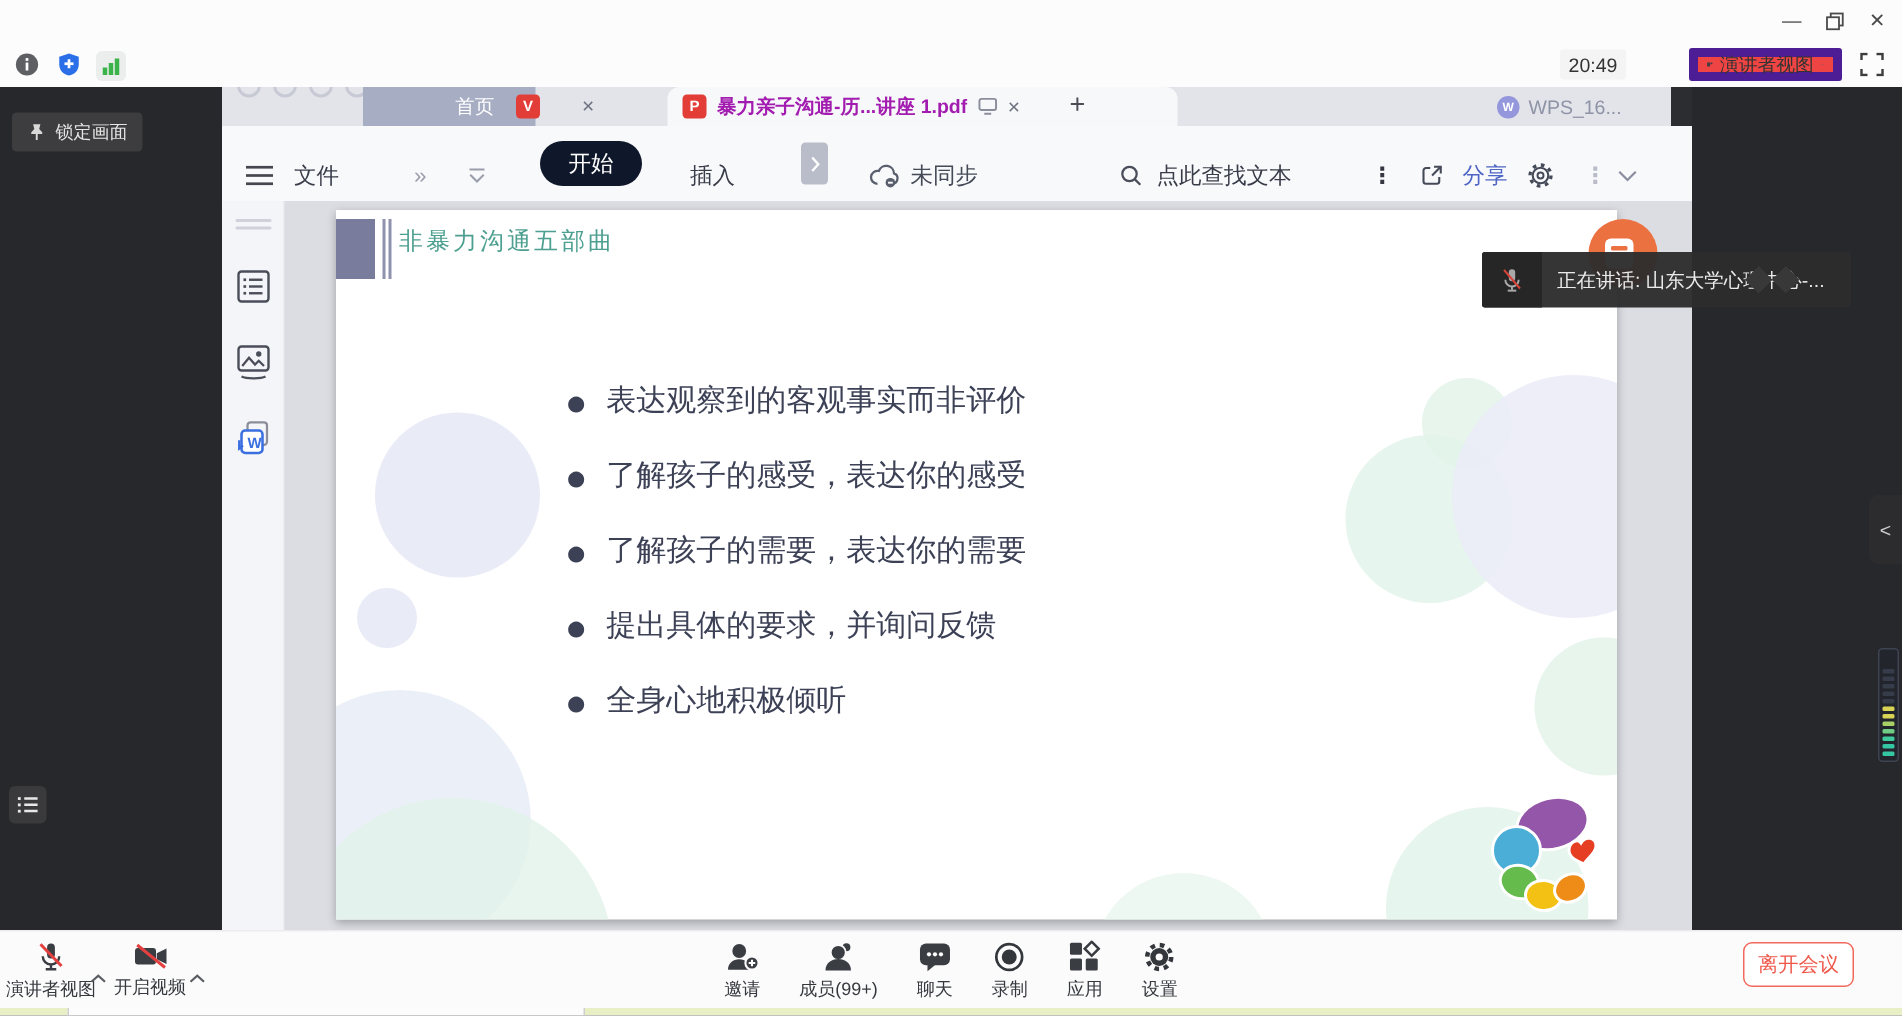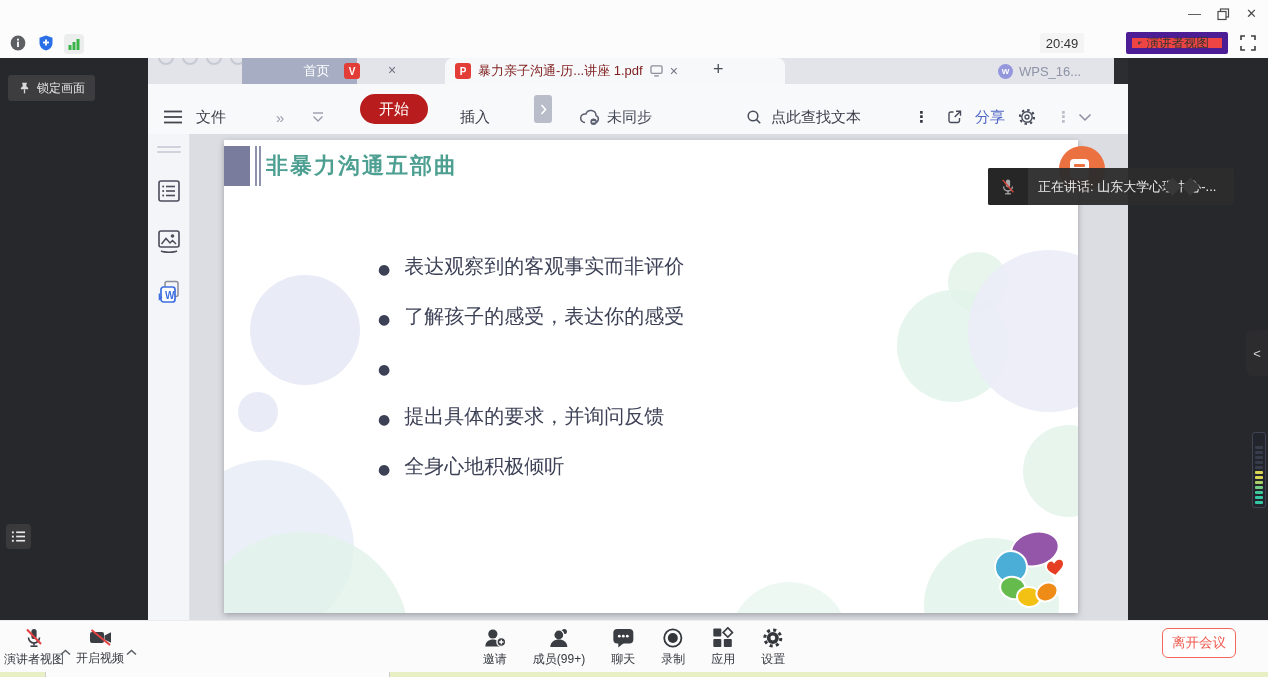--- a/index.html
+++ b/index.html
@@ -37,44 +37,44 @@
   .diamond { position:absolute; width:13px; height:13px; background:#383839; transform:rotate(45deg); }
 
   
   .wps { left:148px; top:0px; width:980px; height:562px; background:#dcdde3; overflow:hidden; }
   .tabbar { left:0; top:0; width:980px; height:26px; background:#e2e4ea; overflow:hidden; }
   .tab-circle { position:absolute; top:-9px; width:16px; height:16px; border:2px solid #c7cad4; border-radius:50%; }
   .home-tab { position:absolute; left:94px; top:0; width:115px; height:26px; background:#a7aec4; color:#fff; font-size:13px; display:flex; align-items:center; justify-content:center;padding-left:34px; }
   .sq-icon { width:16px; height:16px; border-radius:3px; background:#e23d36; color:#fff; font-weight:bold; font-size:10px; display:flex; align-items:center; justify-content:center; }
   .tab-x { color:#6f7380; font-size:14px; }
   .pdf-tab { position:absolute; left:297px; top:0; width:340px; height:26px; background:#f7f8fa; border-radius:8px 8px 0 0; display:flex; align-items:center; gap:7px; padding:0 10px; }
-  .pdf-title { font-size:13px; color:#7f1d1d; white-space:nowrap; overflow:hidden; }
+  .pdf-title { font-size:13px; color:#a21caf; white-space:nowrap; overflow:hidden;font-weight:bold; }
   .newtab { position:absolute; left:565px; top:1px; color:#494d58; font-size:18px; }
   .session { position:absolute; left:850px; top:0; height:26px; display:flex; align-items:center; gap:6px; }
   .wps-logo { width:15px; height:15px; border-radius:50%; background:#9597dd; color:#fff; font-size:8px; font-weight:bold; display:flex; align-items:center; justify-content:center; }
   .session .st { font-size:13px; color:#8e93a6; white-space:nowrap; }
   .tab-darkblock { position:absolute; left:966px; top:0; width:14px; height:26px; background:#2c2d31; }
 
   .toolbar { left:0; top:26px; width:980px; height:50px; background:#f8f9fb; }
   .tb { position:absolute; top:0; height:66px; display:flex; align-items:center; }
   .menu-label { font-size:15px; color:#393d49; white-space:nowrap; }
   .gray-glyph { color:#9a9dab; font-size:15px; }
-  .start-pill { left:212px; top:10px; width:68px; height:30px; background:#b91c1c; border-radius:15px; color:#fff; font-size:15px; display:flex; align-items:center; justify-content:center; }
+  .start-pill { left:212px; top:10px; width:68px; height:30px; background:#0f172a; border-radius:15px; color:#fff; font-size:15px; display:flex; align-items:center; justify-content:center; }
   .expand-btn { left:386px; top:11px; width:18px; height:28px; background:#b9bdc9; border-radius:3px; color:#fff; display:flex; align-items:center; justify-content:center; }
   .share-label { font-size:15px; color:#5066c5; white-space:nowrap; }
 
   .docarea { left:0; top:76px; width:980px; height:486px; background:#dcdde3; }
   .sidepanel { left:0; top:0; width:42px; height:486px; background:#f4f5f8; border-right:1px solid #e2e3e8; }
   .handle-line { position:absolute; left:9px; width:24px; height:2px; background:#cfd2da; border-radius:1px; }
 
   .page { left:76px; top:6px; width:854px; height:473px; background:#fff; box-shadow:0 2px 6px rgba(0,0,0,0.28); overflow:hidden; }
   .bub { position:absolute; border-radius:50%; }
   .title-square { left:0; top:6px; width:26px; height:40px; background:#797c9d; }
   .title-line { top:6px; width:2px; height:40px; background:#8f92ad; }
-  .slide-title { left:42px; top:11px; font-size:22px; font-weight:bold; color:#4da091; letter-spacing:2px; white-space:nowrap; }
+  .slide-title { left:42px; top:11px; font-size:16px; font-weight:normal; color:#4da091; letter-spacing:2px; white-space:nowrap; }
   .bullets { left:154px; top:116px; width:600px; list-style:none; }
   .bullets li { display:flex; align-items:flex-start; margin-bottom:26px; font-family:"DejaVu Serif","Liberation Serif",serif; font-size:20px; color:#3c4156; line-height:21px; white-space:nowrap; }
   .bullets li .dot { font-size:14px; margin:3px 14px 0 0; }
 
   
   .bottombar { left:0; top:620px; width:1268px; height:52px; background:#fbfbfc; border-top:1px solid #ececee; z-index:30; }
   .ctrl { display:flex; flex-direction:column; align-items:center; justify-content:center; gap:2px; height:52px; }
   .ctrl .lbl { font-size:12px; color:#35383d; white-space:nowrap; }
   .center-ctrls { left:50%; transform:translateX(-50%); top:0; height:52px; display:flex; gap:26px; align-items:center; }
   .leave-btn { left:1162px; top:7px; width:74px; height:30px; background:#fff; border:1px solid #f2695c; border-radius:6px; color:#ee584b; font-size:13.5px; display:flex; align-items:center; justify-content:center; }
@@ -359,20 +359,21 @@
             <li>
                 <span class="dot">●</span>
                 <span>表达观察到的客观事实而非评价</span>
               </li>
             <li>
                 <span class="dot">●</span>
                 <span>了解孩子的感受，表达你的感受</span>
               </li>
             <li>
                 <span class="dot">●</span>
+                <span>了解孩子的需要，表达你的需要</span>
               </li>
             <li>
                 <span class="dot">●</span>
                 <span>提出具体的要求，并询问反馈</span>
               </li>
             <li>
                 <span class="dot">●</span>
                 <span>全身心地积极倾听</span>
               </li>
           </ul>

